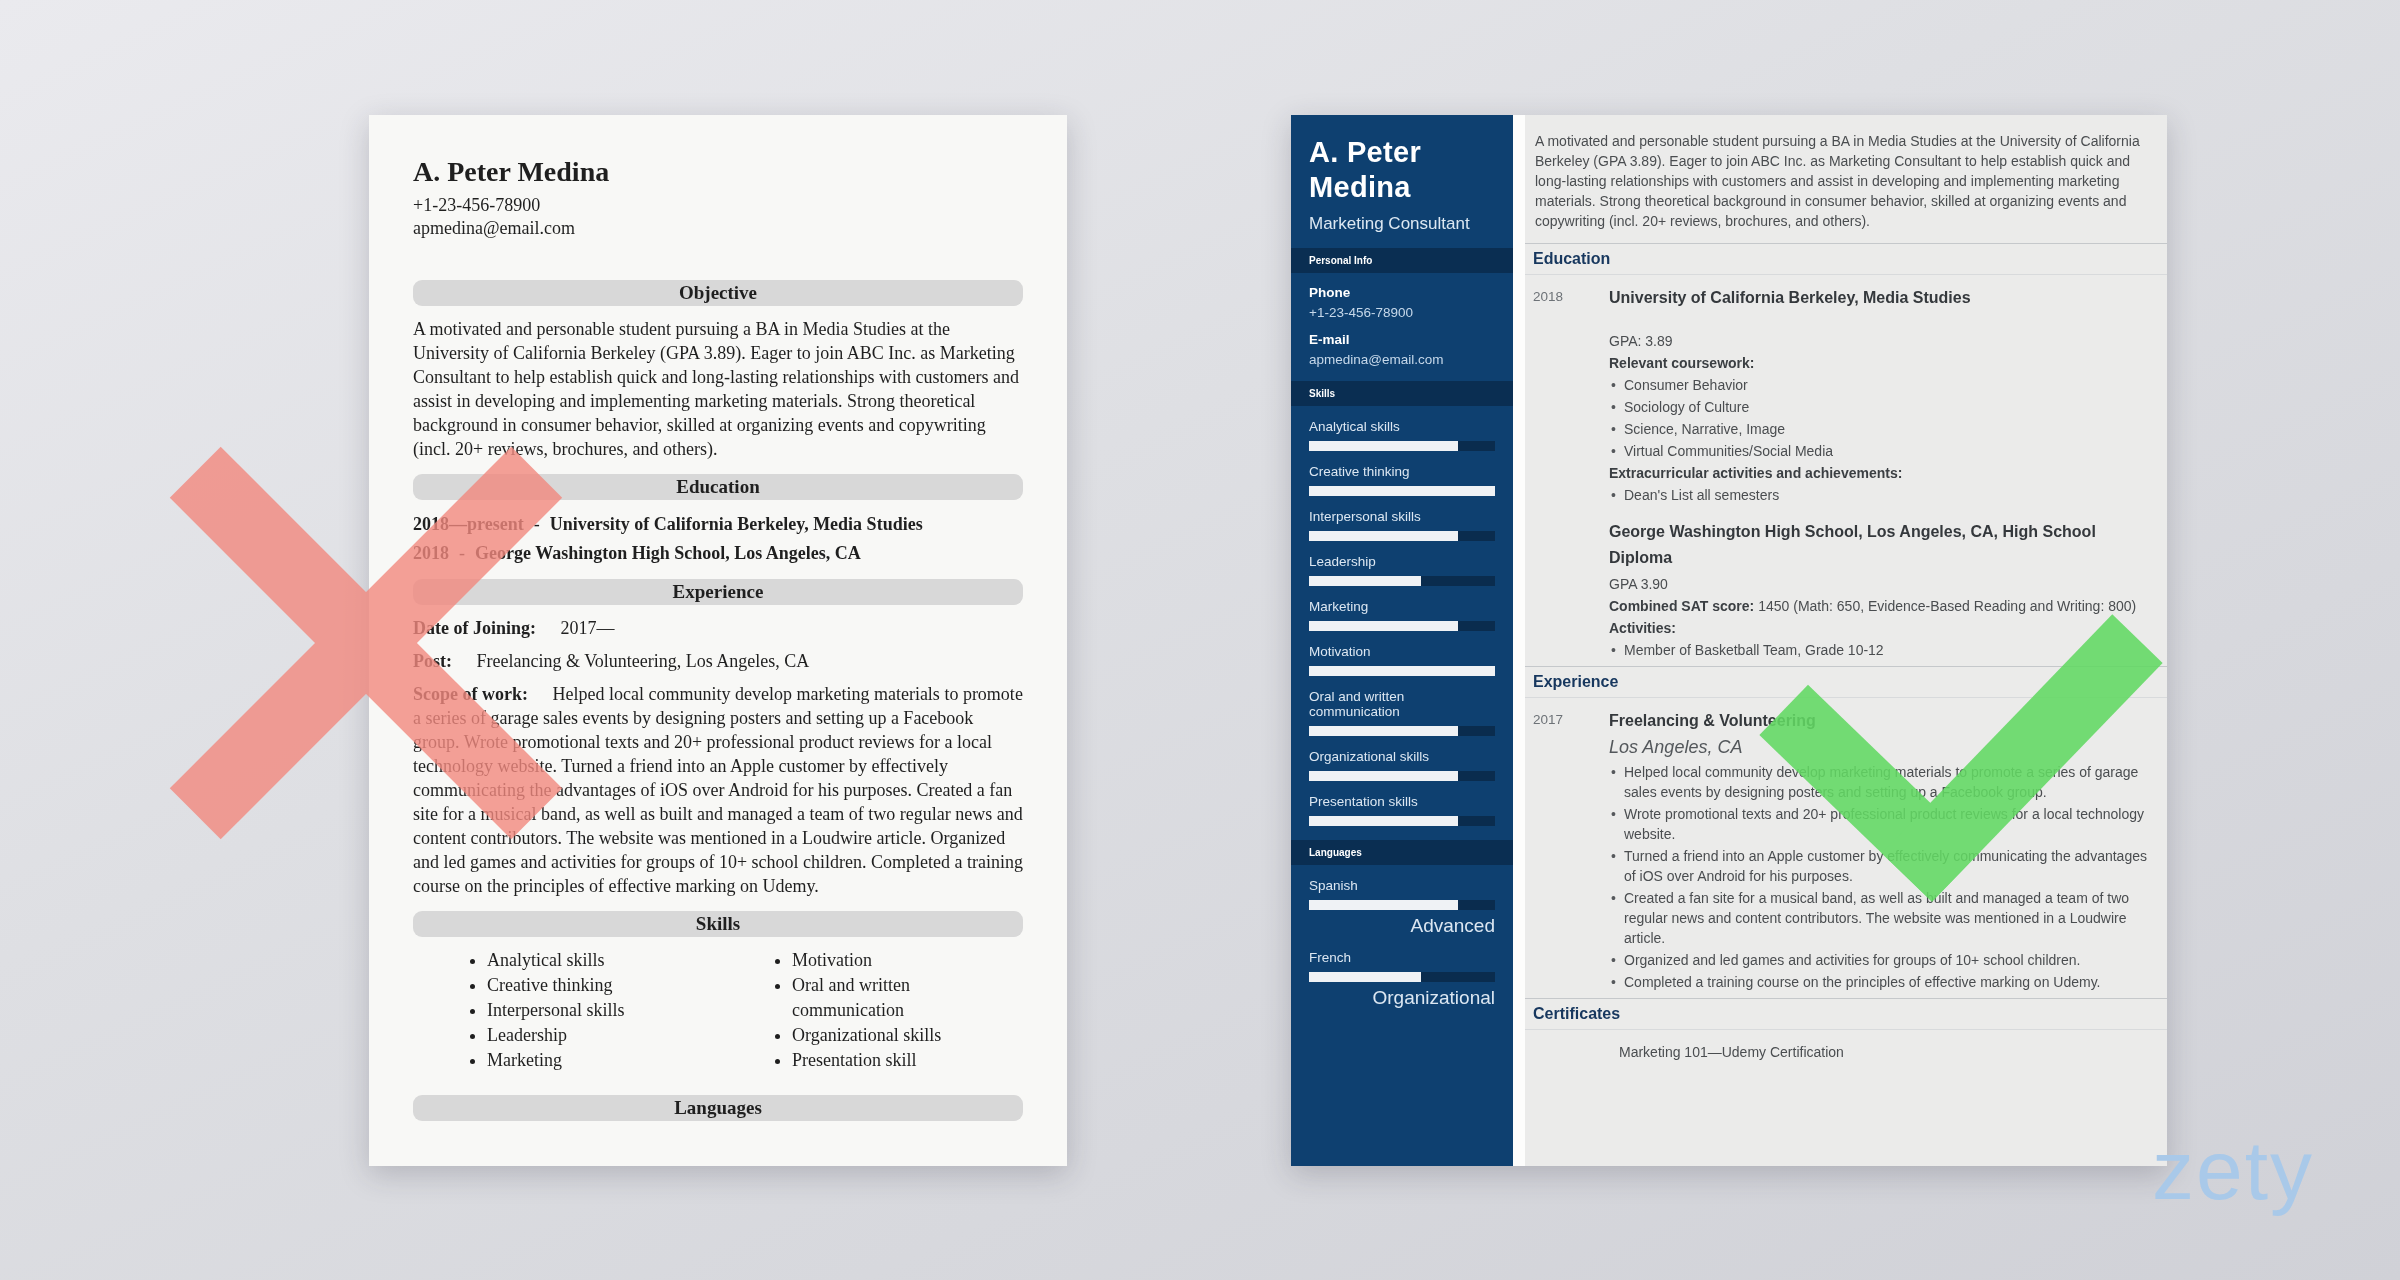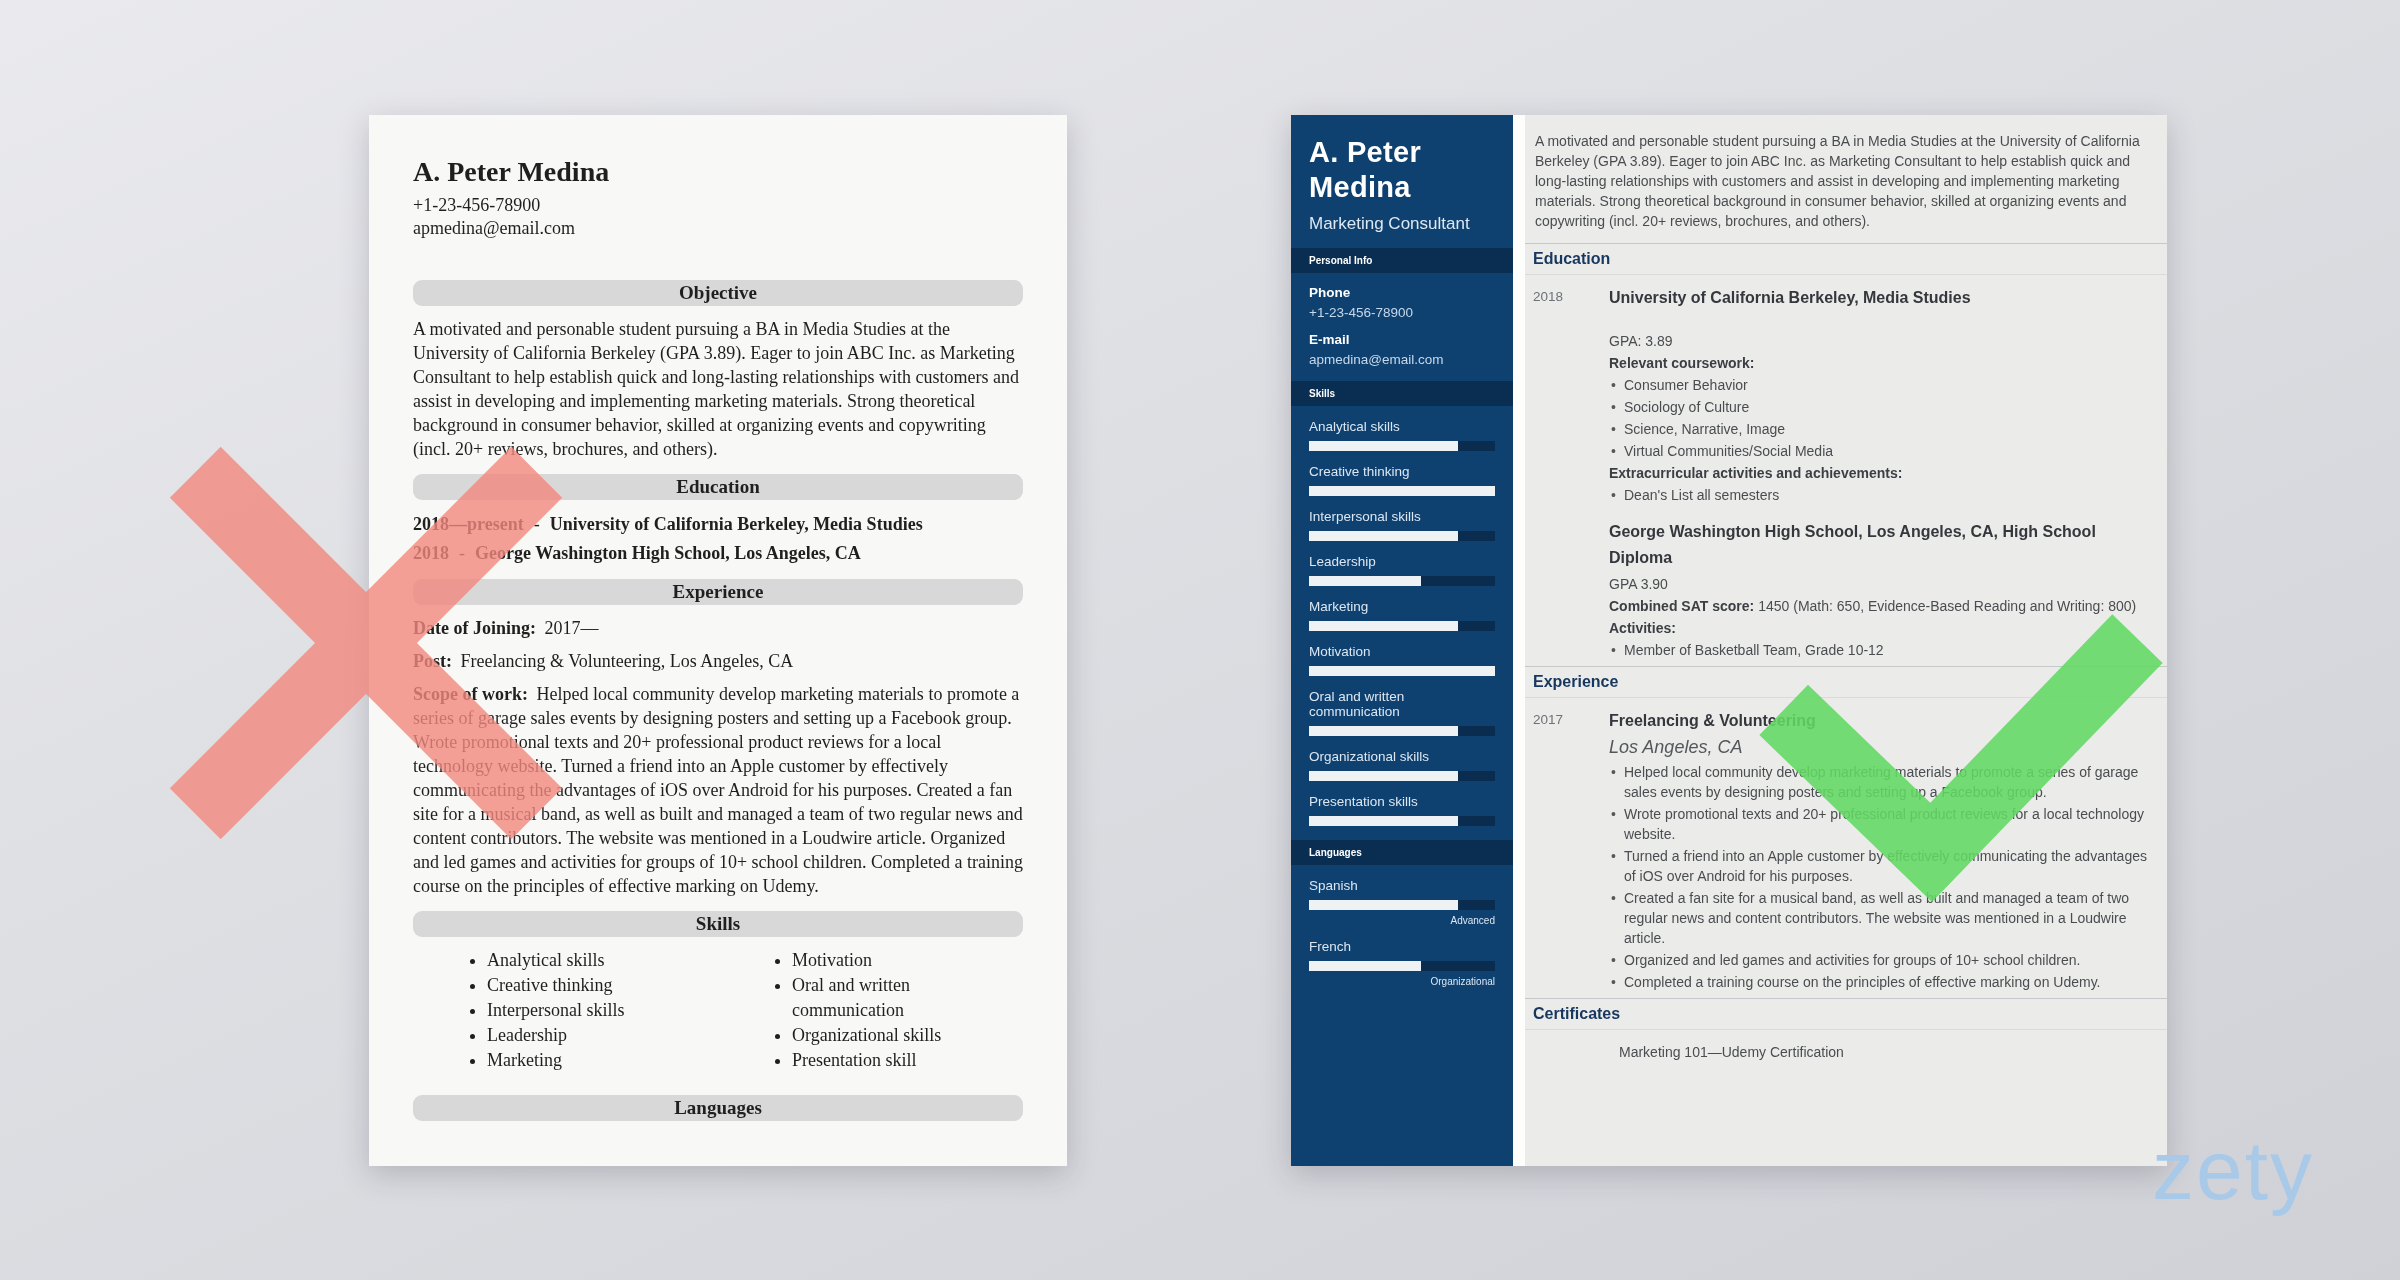--- a/index.html
+++ b/index.html
@@ -22,21 +22,21 @@
   .bad-contact { font-size:18px; line-height:23px; }
   .band {
     background:#d8d8d8; text-align:center; font-weight:bold;
     font-size:19px; line-height:26px; margin:13px 0 11px;border-radius:9px;
   }
   .para { margin:0; }
   .edu-line { font-weight:bold; margin-bottom:3px; line-height:26px; }
   .edu-sep { font-weight:normal; margin:0 10px; }
   .edu-course { margin:2px 0 10px 116px; }
   .exp-line { margin-bottom:9px; }
-  .label-bold { font-weight:bold; margin-right:4px; }
+  .label-bold { font-weight:bold; margin-right:20px; }
   .skills-cols { display:flex; margin-top:0; }
   .skills-cols ul { margin:0; padding-left:74px; width:50%; box-sizing:border-box; }
   .skills-cols li { line-height:25px; }
 
   
   .cross { position:absolute; left:196px; top:471px; width:340px; height:343px; opacity:.8; }
   .cross .bar { position:absolute; left:50%; top:50%; width:483px; height:72px; }
   .cross .bar1 { transform:translate(-50%,-50%) rotate(45deg); }
   .cross .bar2 { transform:translate(-50%,-50%) rotate(-45deg); }
 
@@ -51,21 +51,21 @@
   .sb-name { font-size:29px; font-weight:bold; line-height:35px; letter-spacing:.3px; }
   .sb-title { font-size:17px; color:#dde8f2; margin-top:9px; }
   .sb-band { margin-top:14px; background:#0a2e52; font-size:10px; font-weight:bold; padding:7px 18px; }
   .sb-field { padding:12px 18px 0; }
   .sb-label { font-size:13.5px; font-weight:bold; }
   .sb-value { font-size:13.5px; color:#c6d8ea; margin-top:5px; }
   .sb-skill { padding:13px 18px 0; }
   .sb-skill-label { font-size:13.5px; color:#dce7f2; margin-bottom:7px; }
   .sb-track { height:10px; background:#0a2c4e; }
   .sb-fill { height:100%; background:#eff2f5; }
-  .sb-level { font-size:10px; color:#dce7f2; text-align:right; margin-top:5px; padding-right:0; }
+  .sb-level { font-size:19px; color:#dce7f2; text-align:right; margin-top:5px; padding-right:0; }
   .white-strip { flex:0 0 12px; width:12px; background:#fdfdfc; }
   .content { flex:1; background:#ebebea; color:#4a4d50; overflow:hidden; }
   .summary { font-size:14px; line-height:20px; padding:16px 16px 12px 10px; }
   .section { border-top:1px solid #c5c8cb; }
   .sec-head { font-size:16px; font-weight:bold; color:#17375e; padding:6px 8px; border-bottom:1px solid #d8dadc; }
   .entry { display:flex; padding:10px 14px 4px 8px; }
   .entry-year { flex:0 0 76px; font-size:13.5px; color:#6d7277; padding-top:4px; }
   .entry-body { flex:1; }
   .entry-title { font-size:16px; font-weight:bold; color:#34383c; line-height:26px; margin-bottom:3px; }
   .gap-top { margin-top:14px; }

